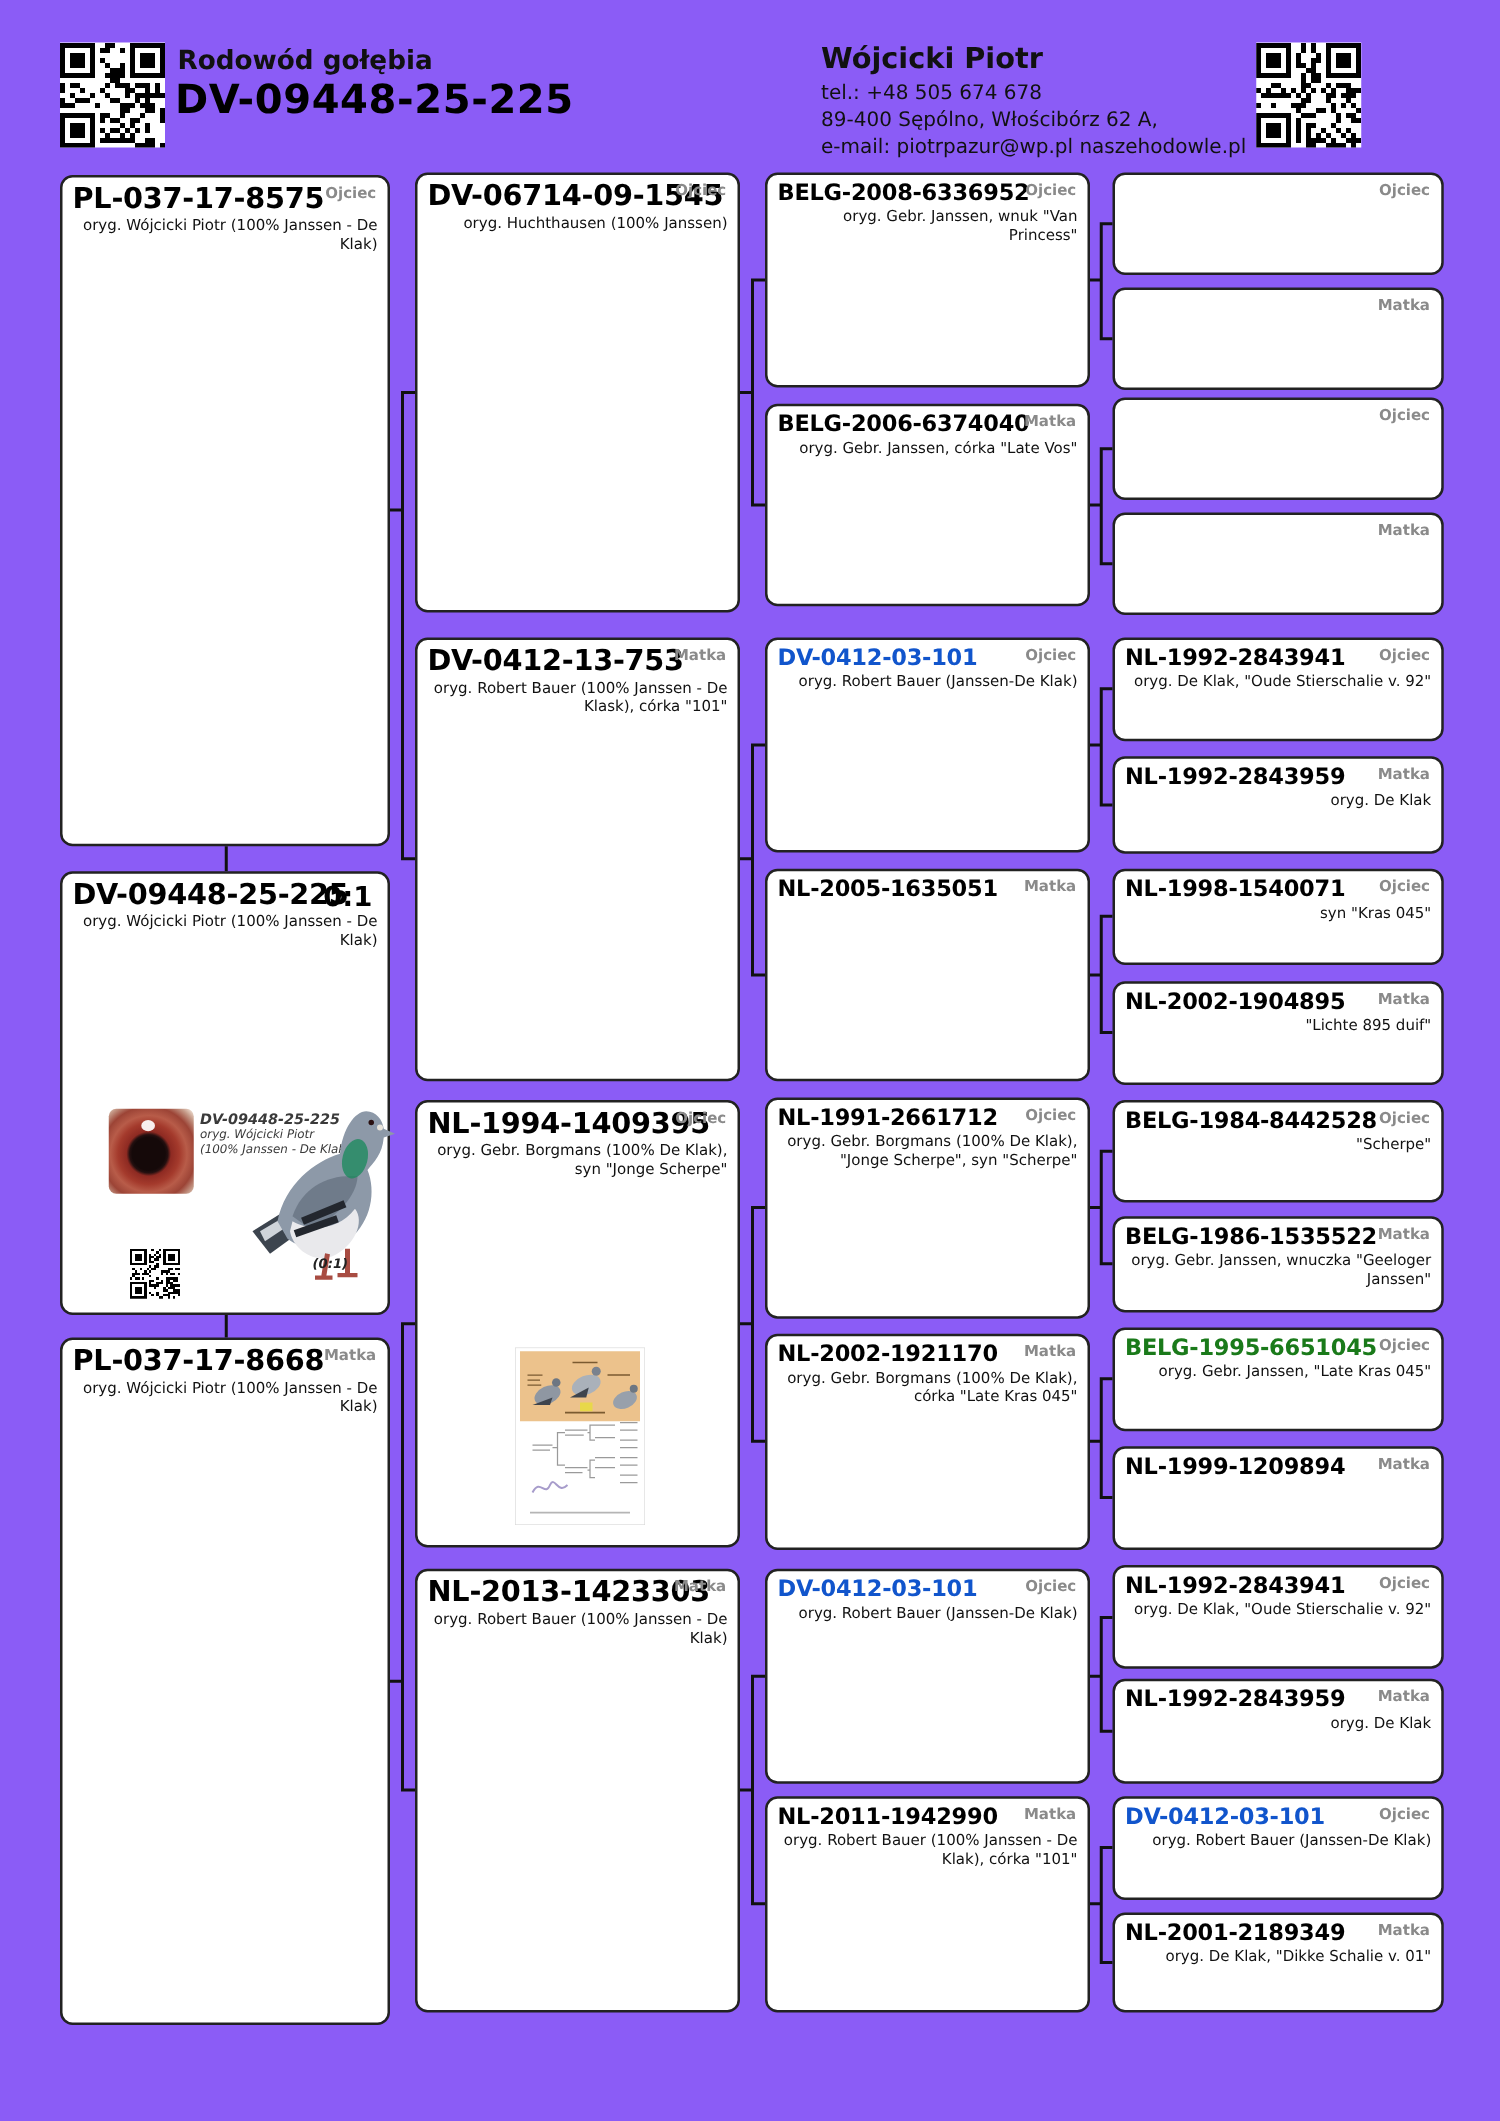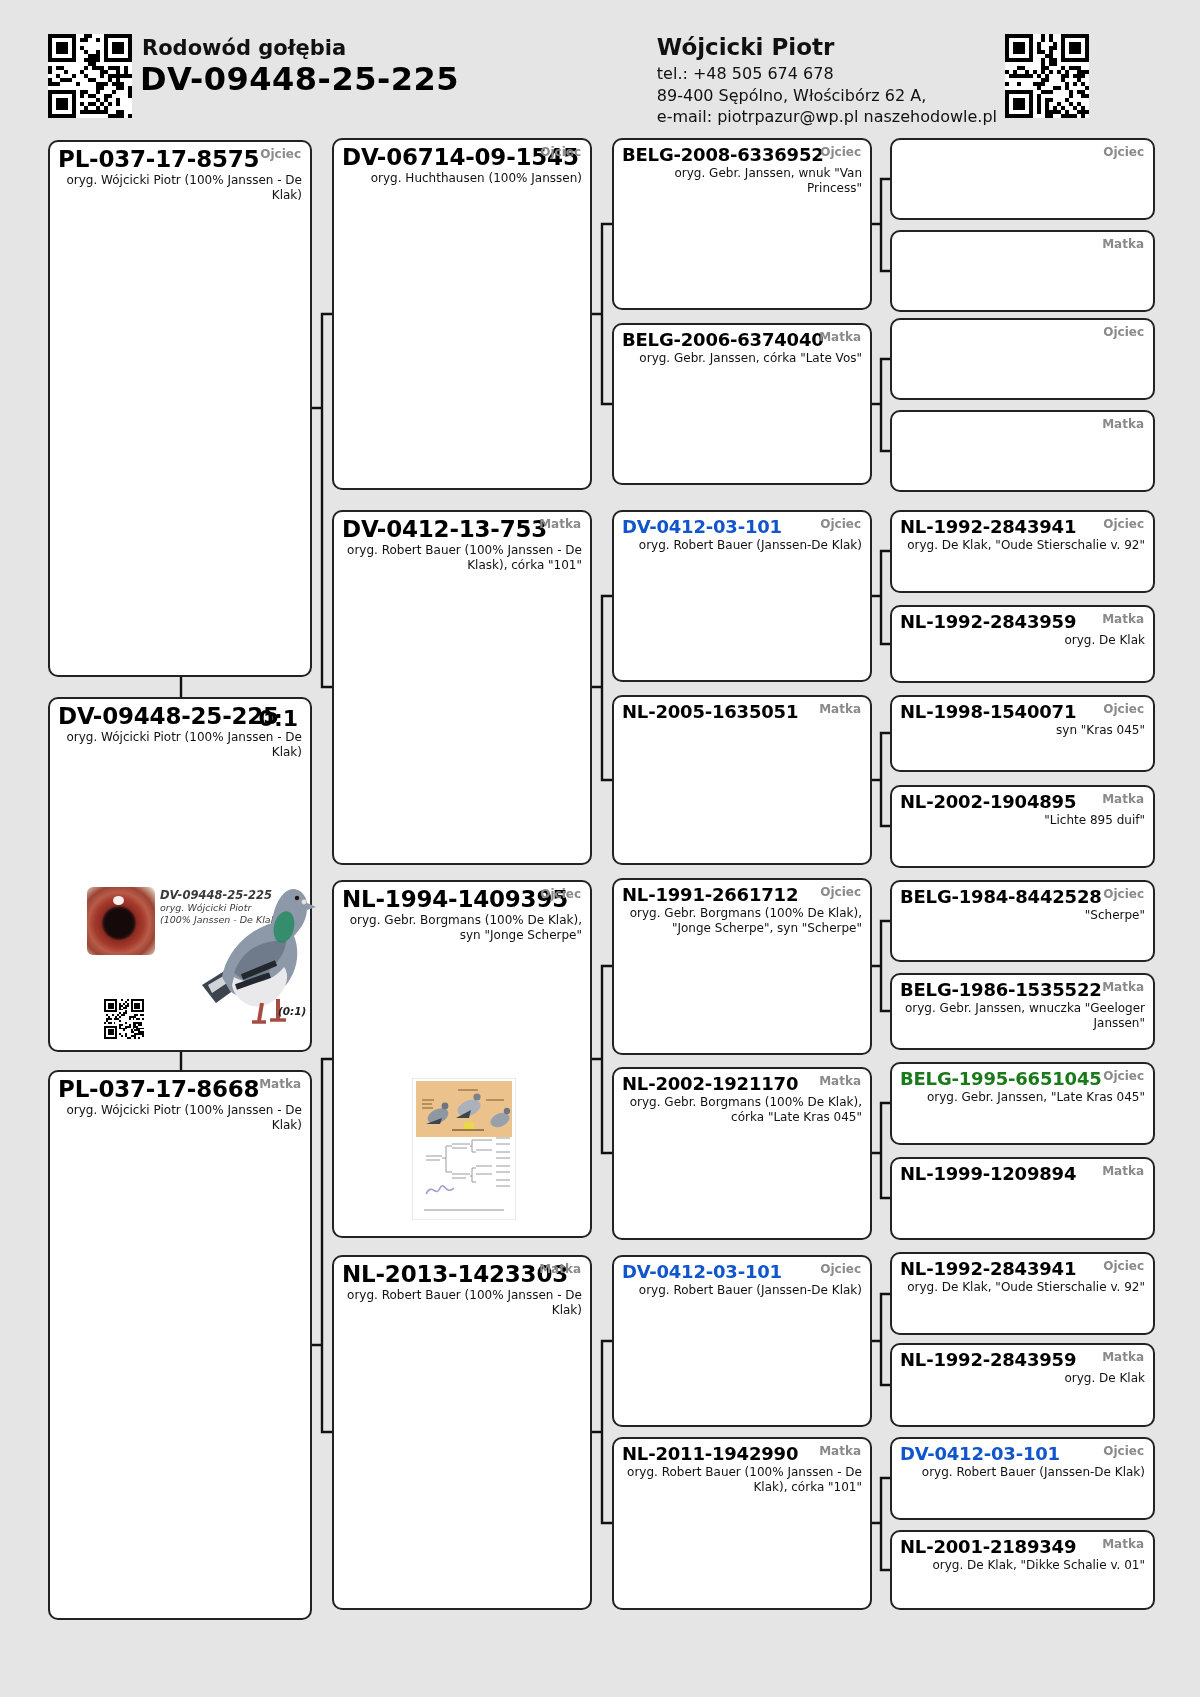--- a/index.html
+++ b/index.html
@@ -1,16 +1,16 @@
 <!DOCTYPE html>
 <html><head>
 <meta charset="utf-8">
 <style>
   html,body{margin:0;padding:0;background:#ffffff;}
-  .page{position:relative;width:1200px;height:1697px;background:#e5e5e5;
+  .page{position:relative;width:1200px;height:1697px;background:#8b5cf6;
         font-family:"DejaVu Sans","Liberation Sans",sans-serif;color:#111;overflow:hidden;}
   
   .doc-title{position:absolute;left:142px;top:36px;font-size:21px;font-weight:bold;color:#111;}
   .doc-ring{position:absolute;left:140px;top:60px;font-size:32px;font-weight:bold;letter-spacing:.5px;color:#000;}
   .breeder-block{position:absolute;right:203px;top:34px;text-align:left;}
   .breeder-name{font-size:23px;font-weight:bold;margin-bottom:3px;}
   .breeder-line{font-size:16px;line-height:1.35;color:#111;}
   .qr{position:absolute;background:#fff;}
   
   .box{position:absolute;border:2px solid #222;border-radius:10px;background:#fff;box-sizing:border-box;}
@@ -22,21 +22,21 @@
   .role{position:absolute;top:5px;right:9px;font-size:12px;font-weight:bold;color:#8a8a8a;}
   .score{position:absolute;top:7px;right:12px;font-size:22px;font-weight:bold;color:#000;}
   
   .photo{position:absolute;left:0;top:0;width:100%;height:100%;}
   .eye{position:absolute;left:37px;top:188px;width:68px;height:68px;border-radius:6px;
        background:radial-gradient(circle at 47% 53%, #150909 0 26%, #241010 30%, #8e2a22 35%, #a43a2c 48%, #b85c49 60%, #9c4436 74%, #c59a88 87%, #ecdccf 96%);}
   .eye:after{content:"";position:absolute;left:26px;top:9px;width:11px;height:9px;border-radius:50%;background:#fff;opacity:.92;}
   .photo-caption{position:absolute;left:110px;top:189px;font-style:italic;color:#3a3a3a;}
   .pc-ring{font-size:11.5px;font-weight:bold;}
   .pc-line{font-size:9.5px;line-height:1.25;}
-  .pc-score{position:absolute;left:228px;top:306px;font-size:10.5px;font-style:italic;font-weight:bold;color:#222;}
+  .pc-score{position:absolute;left:200px;top:306px;font-size:10.5px;font-style:italic;font-weight:bold;color:#222;}
   .pigeon{position:absolute;left:150px;top:182px;}
   .qr-small{left:54px;top:300px;width:40px;height:40px;}
   
   .cert{position:absolute;left:78px;top:196px;}
   .connectors{position:absolute;left:0;top:0;}
 </style>
 </head>
 <body>
 
 <div class="page">

